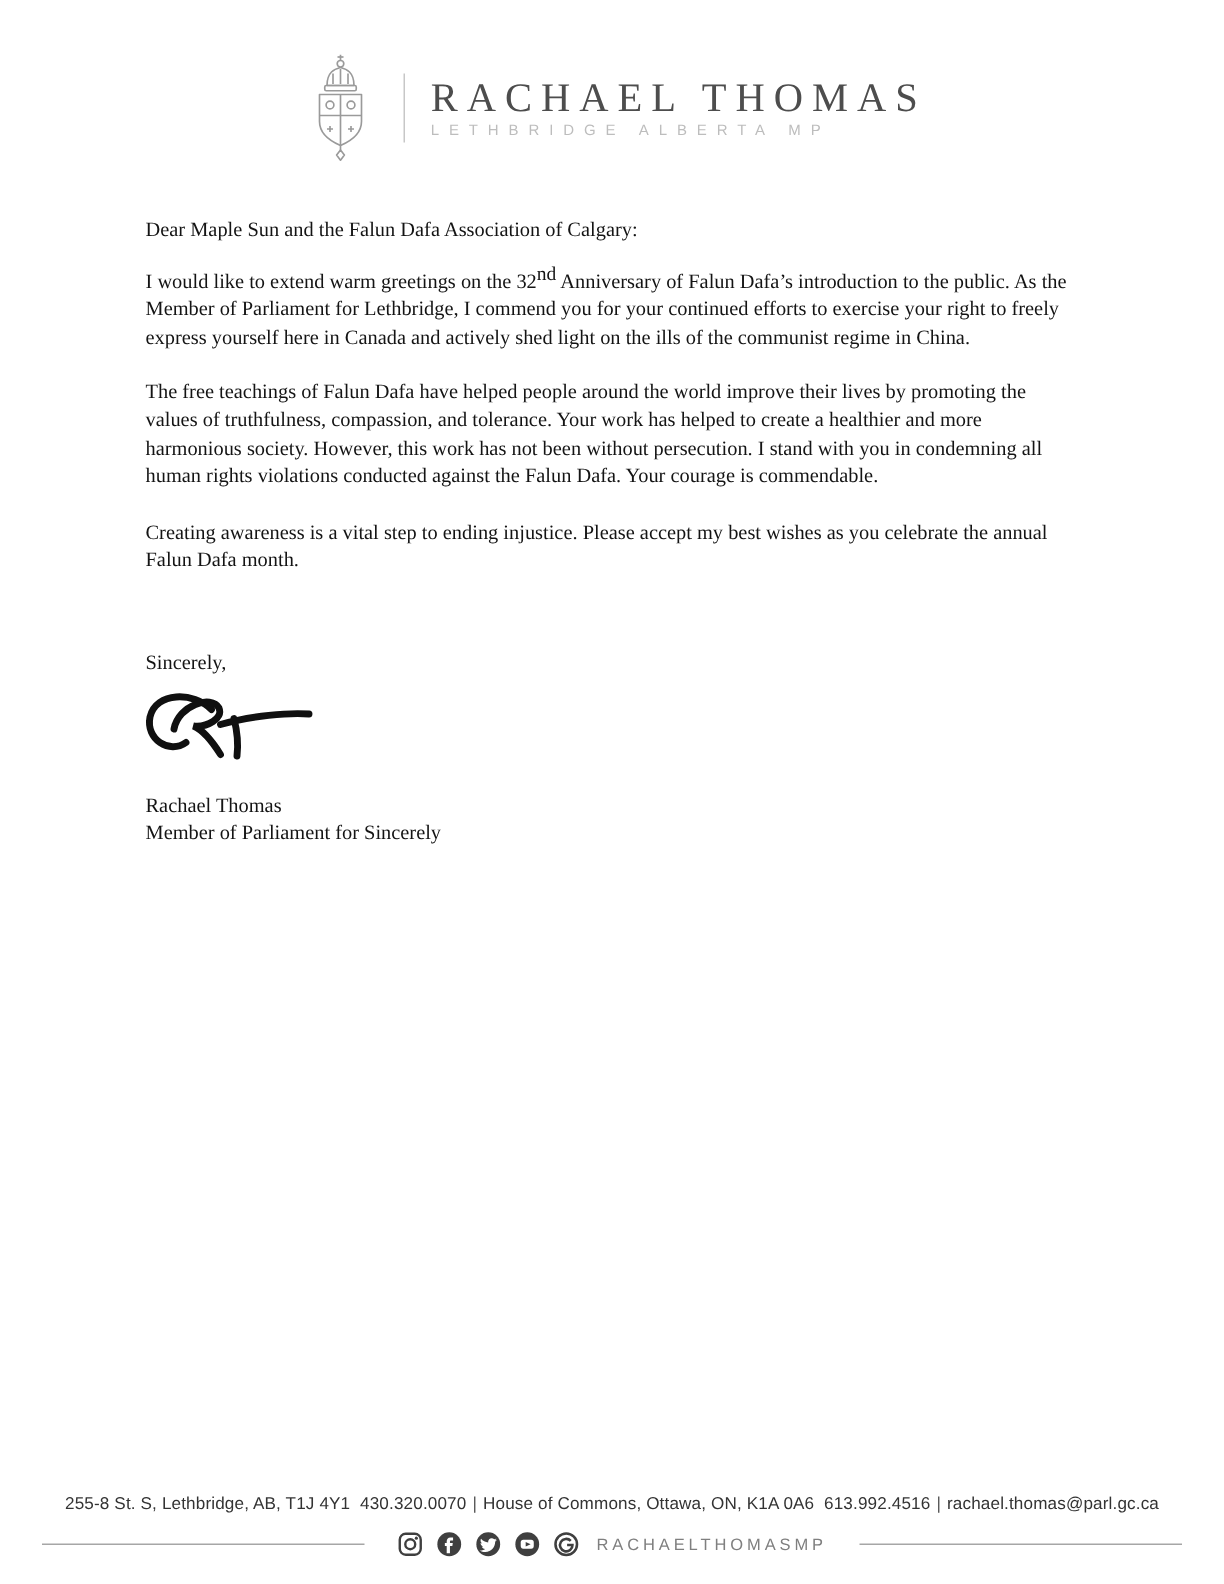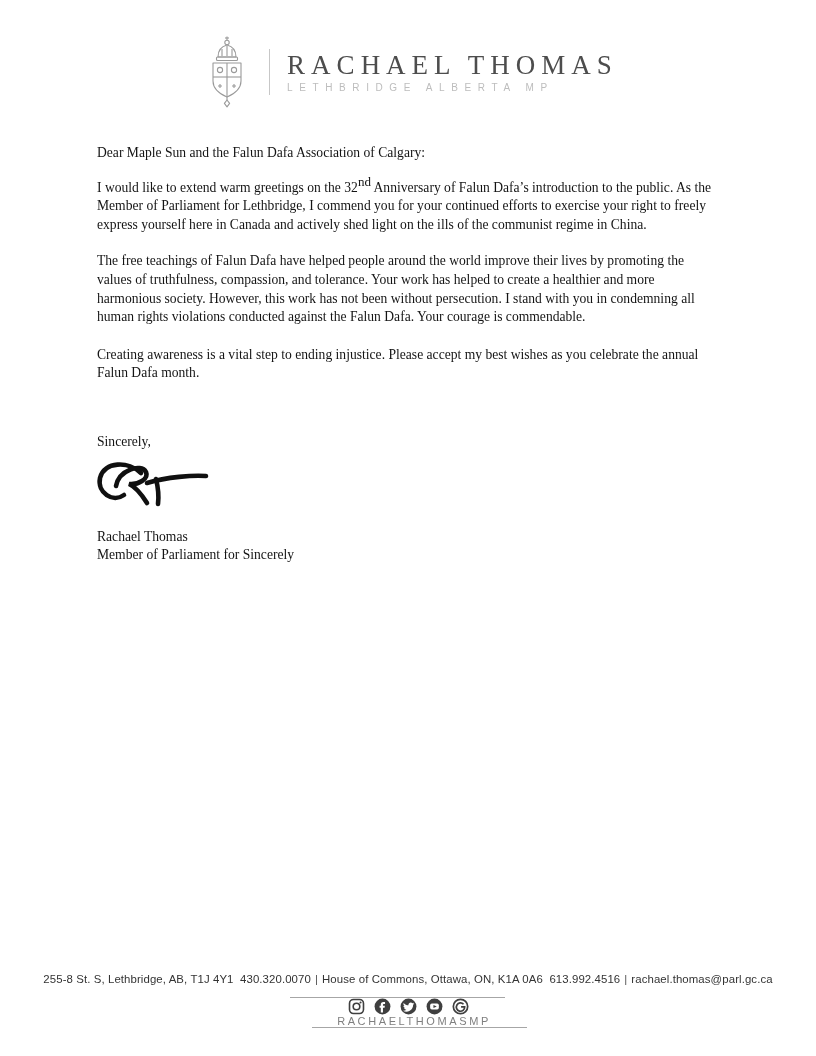--- a/index.html
+++ b/index.html
@@ -60,38 +60,37 @@
   .para-3     { margin-top: 19px; }
   .closing    { margin-top: 50px; }
   .para-1 sup { font-size: 13px; line-height: 0; vertical-align: super; }
   .signature-wrap { margin-top: 6px; margin-left: -8px; height: 54px; }
   .signature-wrap svg { width: 120px; height: 54px; }
   .signer { margin-top: 16px; }
 
   
   .footer {
     position: absolute;
-    left: 0; right: 0; bottom: 10px;
+    left: 0; right: 0; bottom: 0;
     font-family: "Liberation Sans", sans-serif;
   }
   .contact-line {
     text-align: center;
     font-size: 11.4px;
     color: #333333;
     white-space: pre;
     letter-spacing: 0.1px;
   }
   .contact-line .pipe { color: #555; margin: 0 4px; }
   .social-row {
     margin-top: 12px;
     margin-bottom: 18px;
     display: flex;
     justify-content: center;
     align-items: center;
-    flex-direction: column;
   }
   .social-rule { width: 215px; height: 1px; background: #a6a6a6; }
   .social-rule.left  { margin-right: 22px; }
   .social-rule.right { margin-left: 22px; }
   .social-icons { display: flex; align-items: center; gap: 9px; }
   .social-icons svg { width: 17px; height: 17px; display: block; cursor: pointer; }
   .social-handle {
     margin-left: 12px;
     font-size: 11px;
     letter-spacing: 2.6px;

